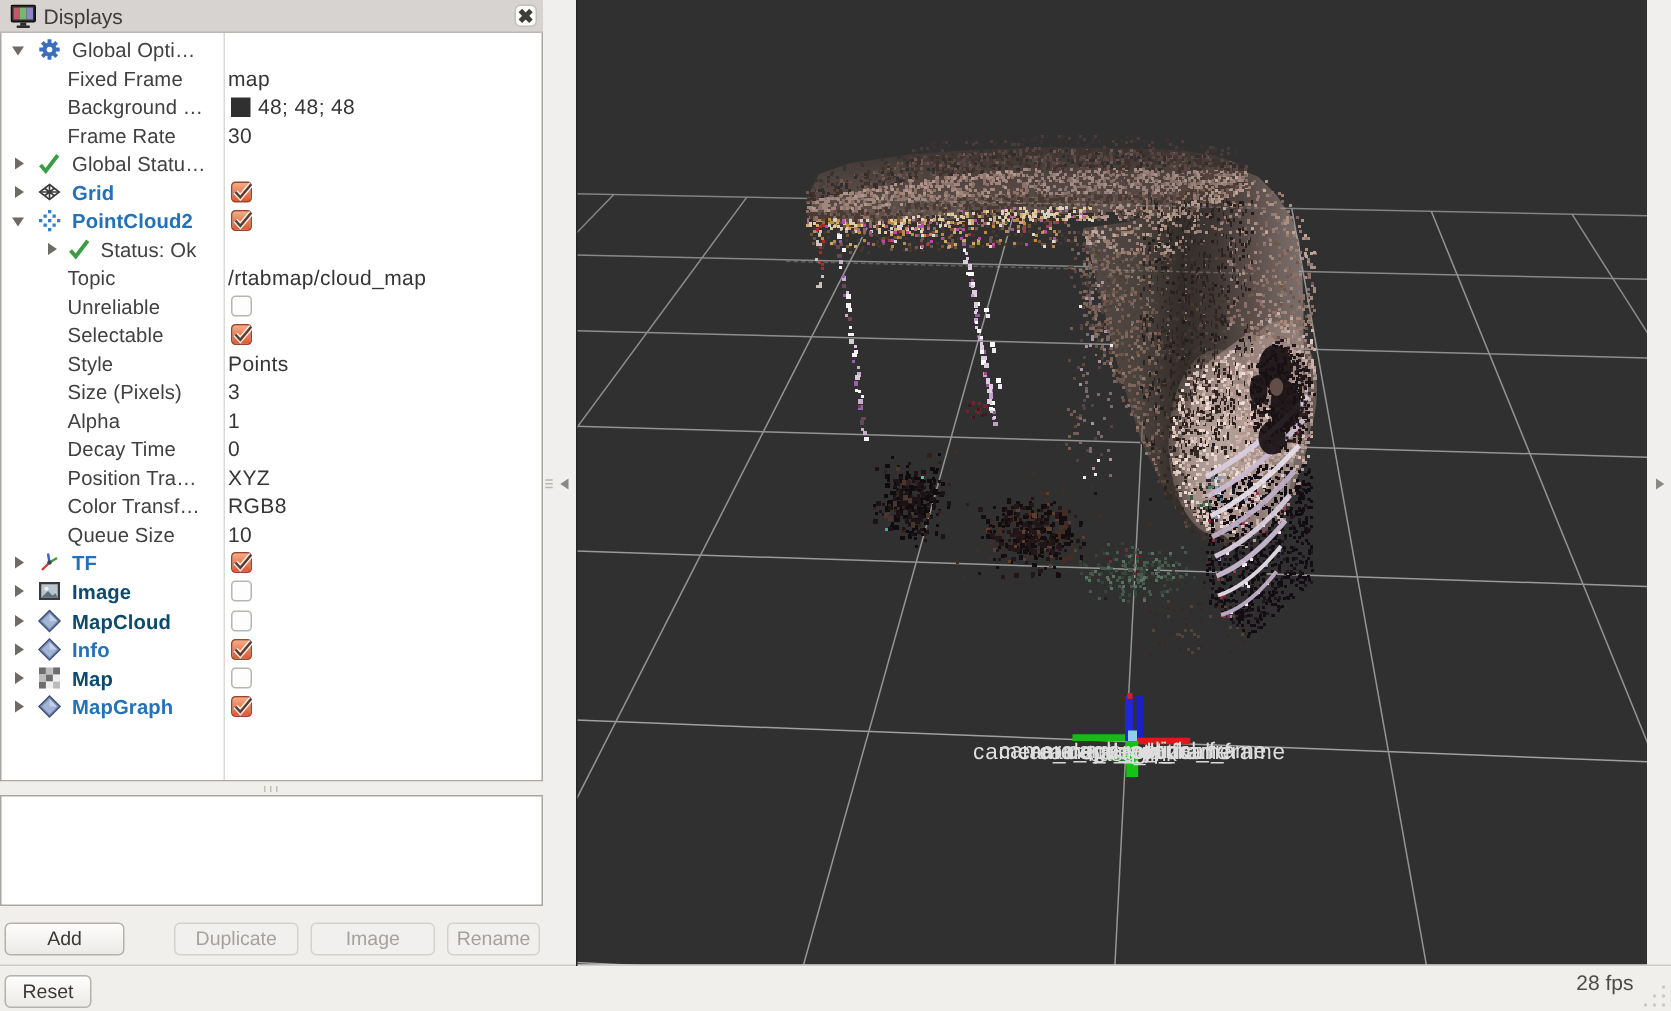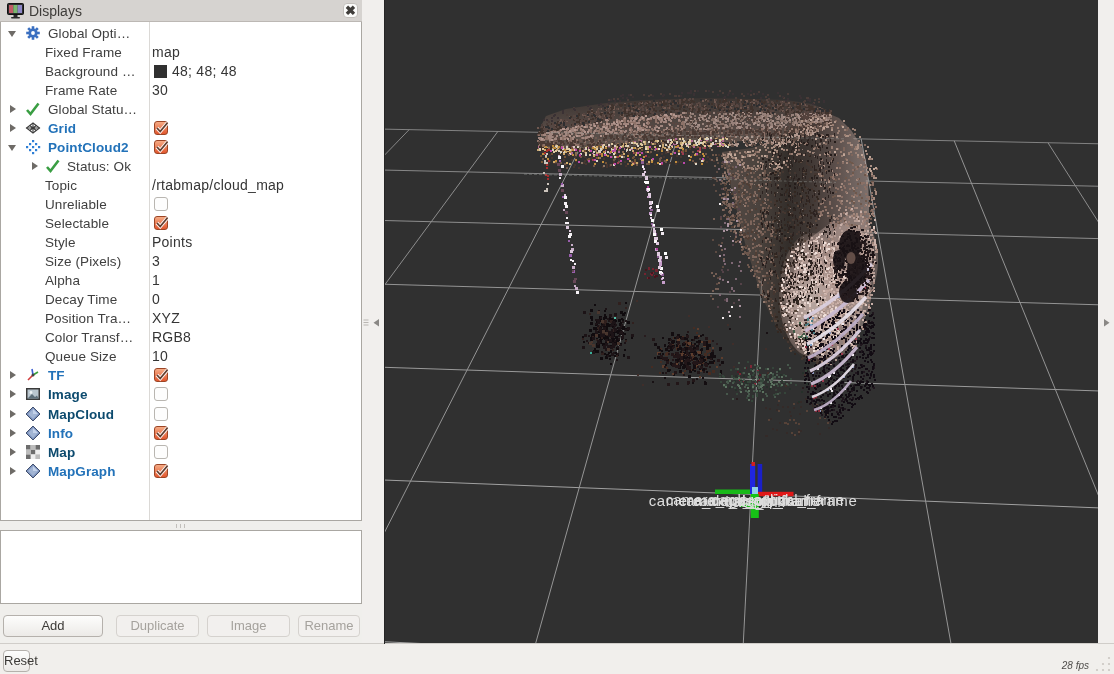--- a/index.html
+++ b/index.html
@@ -38,24 +38,24 @@
 .btn.en { background:linear-gradient(#fdfdfc,#eceae7); border:1px solid #b5b1ac; color:#3c3a37; }
 .btn.dis { background:#f2f0ee; border:1px solid #d5d2ce; color:#a5a29d;margin-left:22px; }
 
 #lgut { position:absolute; left:362px; top:0; width:22px; height:644px; background:#f1efed; }
 #rgut { position:absolute; left:1098px; top:0; width:16px; height:644px; background:#f1efed; }
 
 #view { position:absolute; left:384px; top:0; width:714px; height:644px; background:#303030; }
 
 #statusbar { position:absolute; left:0; top:643px; width:1114px; height:31px;
   background:#f1efec; border-top:1px solid #d0cdc9; }
-#resetbtn { position:absolute; left:3px; top:6px; width:27px; height:22px;
+#resetbtn { position:absolute; left:3px; top:6px; width:58px; height:22px;
   background:linear-gradient(#fdfdfc,#eceae7); border:1px solid #b5b1ac; border-radius:4px;
   font-size:13px; color:#3c3a37; text-align:center; line-height:20px; }
-#fps { position:absolute; right:25px; top:16px; font-size:10px; color:#4e4c49;font-style:italic; }
+#fps { position:absolute; right:25px; top:3px; font-size:14px; color:#4e4c49; }
 </style>
 </head>
 <body>
 <div id="root">
   <div id="vborder" style="position:absolute;left:384px;top:0;width:1px;height:644px;background:#252525;z-index:5"></div>
   <div id="view"><svg id="vsvg" width="714" height="644" viewBox="0 0 714 644">
 <g stroke-width="1">
 <line x1="-59.9" y1="638.9" x2="773.8" y2="678.5" stroke="#a2a2a2"></line>
 <line x1="-59.9" y1="477.7" x2="774.0" y2="510.2" stroke="#a0a0a0"></line>
 <line x1="-60.0" y1="365.3" x2="773.8" y2="392.9" stroke="#9a9a9a"></line>
@@ -561,21 +561,21 @@
             </svg></div>
         </div>
 </div>
   </div>
   <div id="splitter2">
       <div style="position:absolute;left:176px;top:3px;width:1px;height:4px;background:#c2bfbb"></div>
       <div style="position:absolute;left:180px;top:3px;width:1px;height:4px;background:#c2bfbb"></div>
       <div style="position:absolute;left:184px;top:3px;width:1px;height:4px;background:#c2bfbb"></div>
     </div>
   <div id="box2"></div>
-  <div class="btn en" style="left:3px; width:100px;">Add</div>
+  <div class="btn en" style="left:3px; width:80px;">Add</div>
   <div class="btn dis" style="left:94px; width:83px;">Duplicate</div>
   <div class="btn dis" style="left:185px; width:83px;">Image</div>
   <div class="btn dis" style="left:276px; width:62px;">Rename</div>
   <div id="statusbar">
     <div id="resetbtn">Reset</div>
     <div id="fps">28 fps</div>
     <svg style="position:absolute;right:2px;bottom:1px" width="18" height="18" viewBox="0 0 18 18">
       <g fill="#cbc7c2">
           <circle cx="15" cy="3" r="1.1"></circle>
           <circle cx="15" cy="9" r="1.1"></circle>

